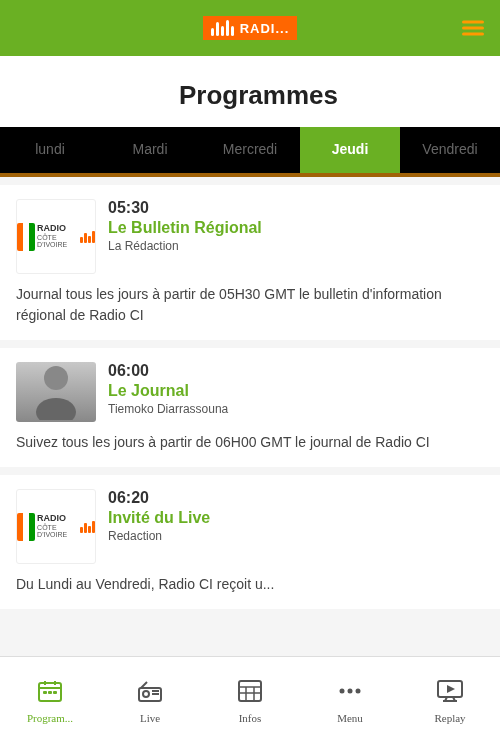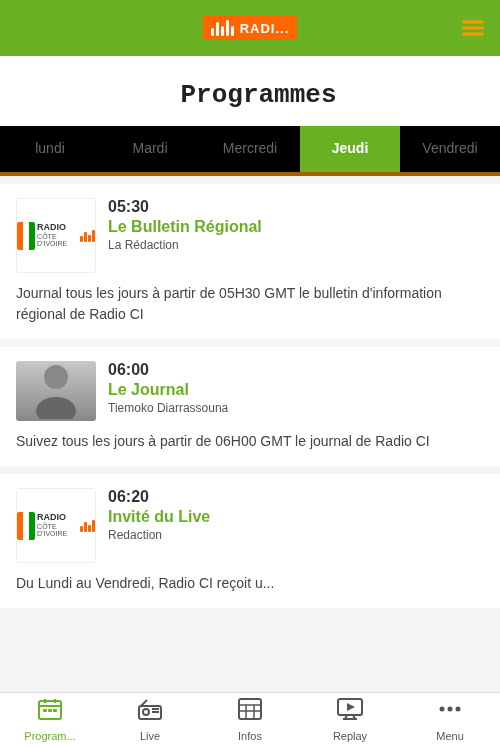--- a/index.html
+++ b/index.html
@@ -66,21 +66,20 @@
       height: 3px;
       background: #ff9900;
       border-radius: 2px;
     }
 
     
     .page-title-section {
       background: white;
       padding: 24px 0 16px 17px;
       text-align: center;
-      font-family: Liberation Mono, monospace;
     }
     .page-title {
       font-size: 26px;
       font-weight: bold;
       color: #222;
     }
 
     
     .day-tabs {
       background: #000000;
@@ -176,25 +175,26 @@
     .flag-stripe-orange { background: #ff6600; flex: 1; }
     .flag-stripe-white { background: white; flex: 1; }
     .flag-stripe-green { background: #009900; flex: 1; }
 
     
     .bottom-nav {
       position: absolute;
       bottom: 0;
       left: 0;
       width: 500px;
-      height: 54px;
+      height: 90px;
       background: white;
       border-top: 1px solid #ddd;
       display: flex;
       align-items: center;
+      font-family: Liberation Serif, serif;
     }
     .nav-item {
       flex: 1;
       display: flex;
       flex-direction: column;
       align-items: center;
       justify-content: center;
       gap: 4px;
       cursor: pointer;
       padding: 8px 0;
@@ -369,33 +369,33 @@
         <line x1="8" y1="7" x2="8" y2="21" stroke="#555" stroke-width="1.5"></line>
         <line x1="16" y1="7" x2="16" y2="21" stroke="#555" stroke-width="1.5"></line>
       </svg>
     </span>
     <span class="nav-label">Infos</span>
   </div>
 
   <div class="nav-item">
     <span class="nav-icon">
       <svg width="26" height="22" viewBox="0 0 26 22" fill="none" xmlns="http://www.w3.org/2000/svg">
+        <circle cx="5" cy="11" r="2.5" fill="#555"></circle>
+        <circle cx="13" cy="11" r="2.5" fill="#555"></circle>
+        <circle cx="21" cy="11" r="2.5" fill="#555"></circle>
+      </svg>
+    </span>
+    <span class="nav-label">Menu</span>
+  </div>
+
+  <div class="nav-item">
+    <span class="nav-icon">
+      <svg width="26" height="22" viewBox="0 0 26 22" fill="none" xmlns="http://www.w3.org/2000/svg">
         <rect x="1" y="1" width="24" height="16" rx="2" stroke="#555" stroke-width="2" fill="none"></rect>
         <line x1="10" y1="17" x2="8" y2="21" stroke="#555" stroke-width="2"></line>
         <line x1="16" y1="17" x2="18" y2="21" stroke="#555" stroke-width="2"></line>
         <line x1="6" y1="21" x2="20" y2="21" stroke="#555" stroke-width="2"></line>
         <polygon points="10,5 10,13 18,9" fill="#555"></polygon>
       </svg>
     </span>
     <span class="nav-label">Replay</span>
   </div>
-
-  <div class="nav-item">
-    <span class="nav-icon">
-      <svg width="26" height="22" viewBox="0 0 26 22" fill="none" xmlns="http://www.w3.org/2000/svg">
-        <circle cx="5" cy="11" r="2.5" fill="#555"></circle>
-        <circle cx="13" cy="11" r="2.5" fill="#555"></circle>
-        <circle cx="21" cy="11" r="2.5" fill="#555"></circle>
-      </svg>
-    </span>
-    <span class="nav-label">Menu</span>
-  </div>
 </div>
 
 </body></html>

